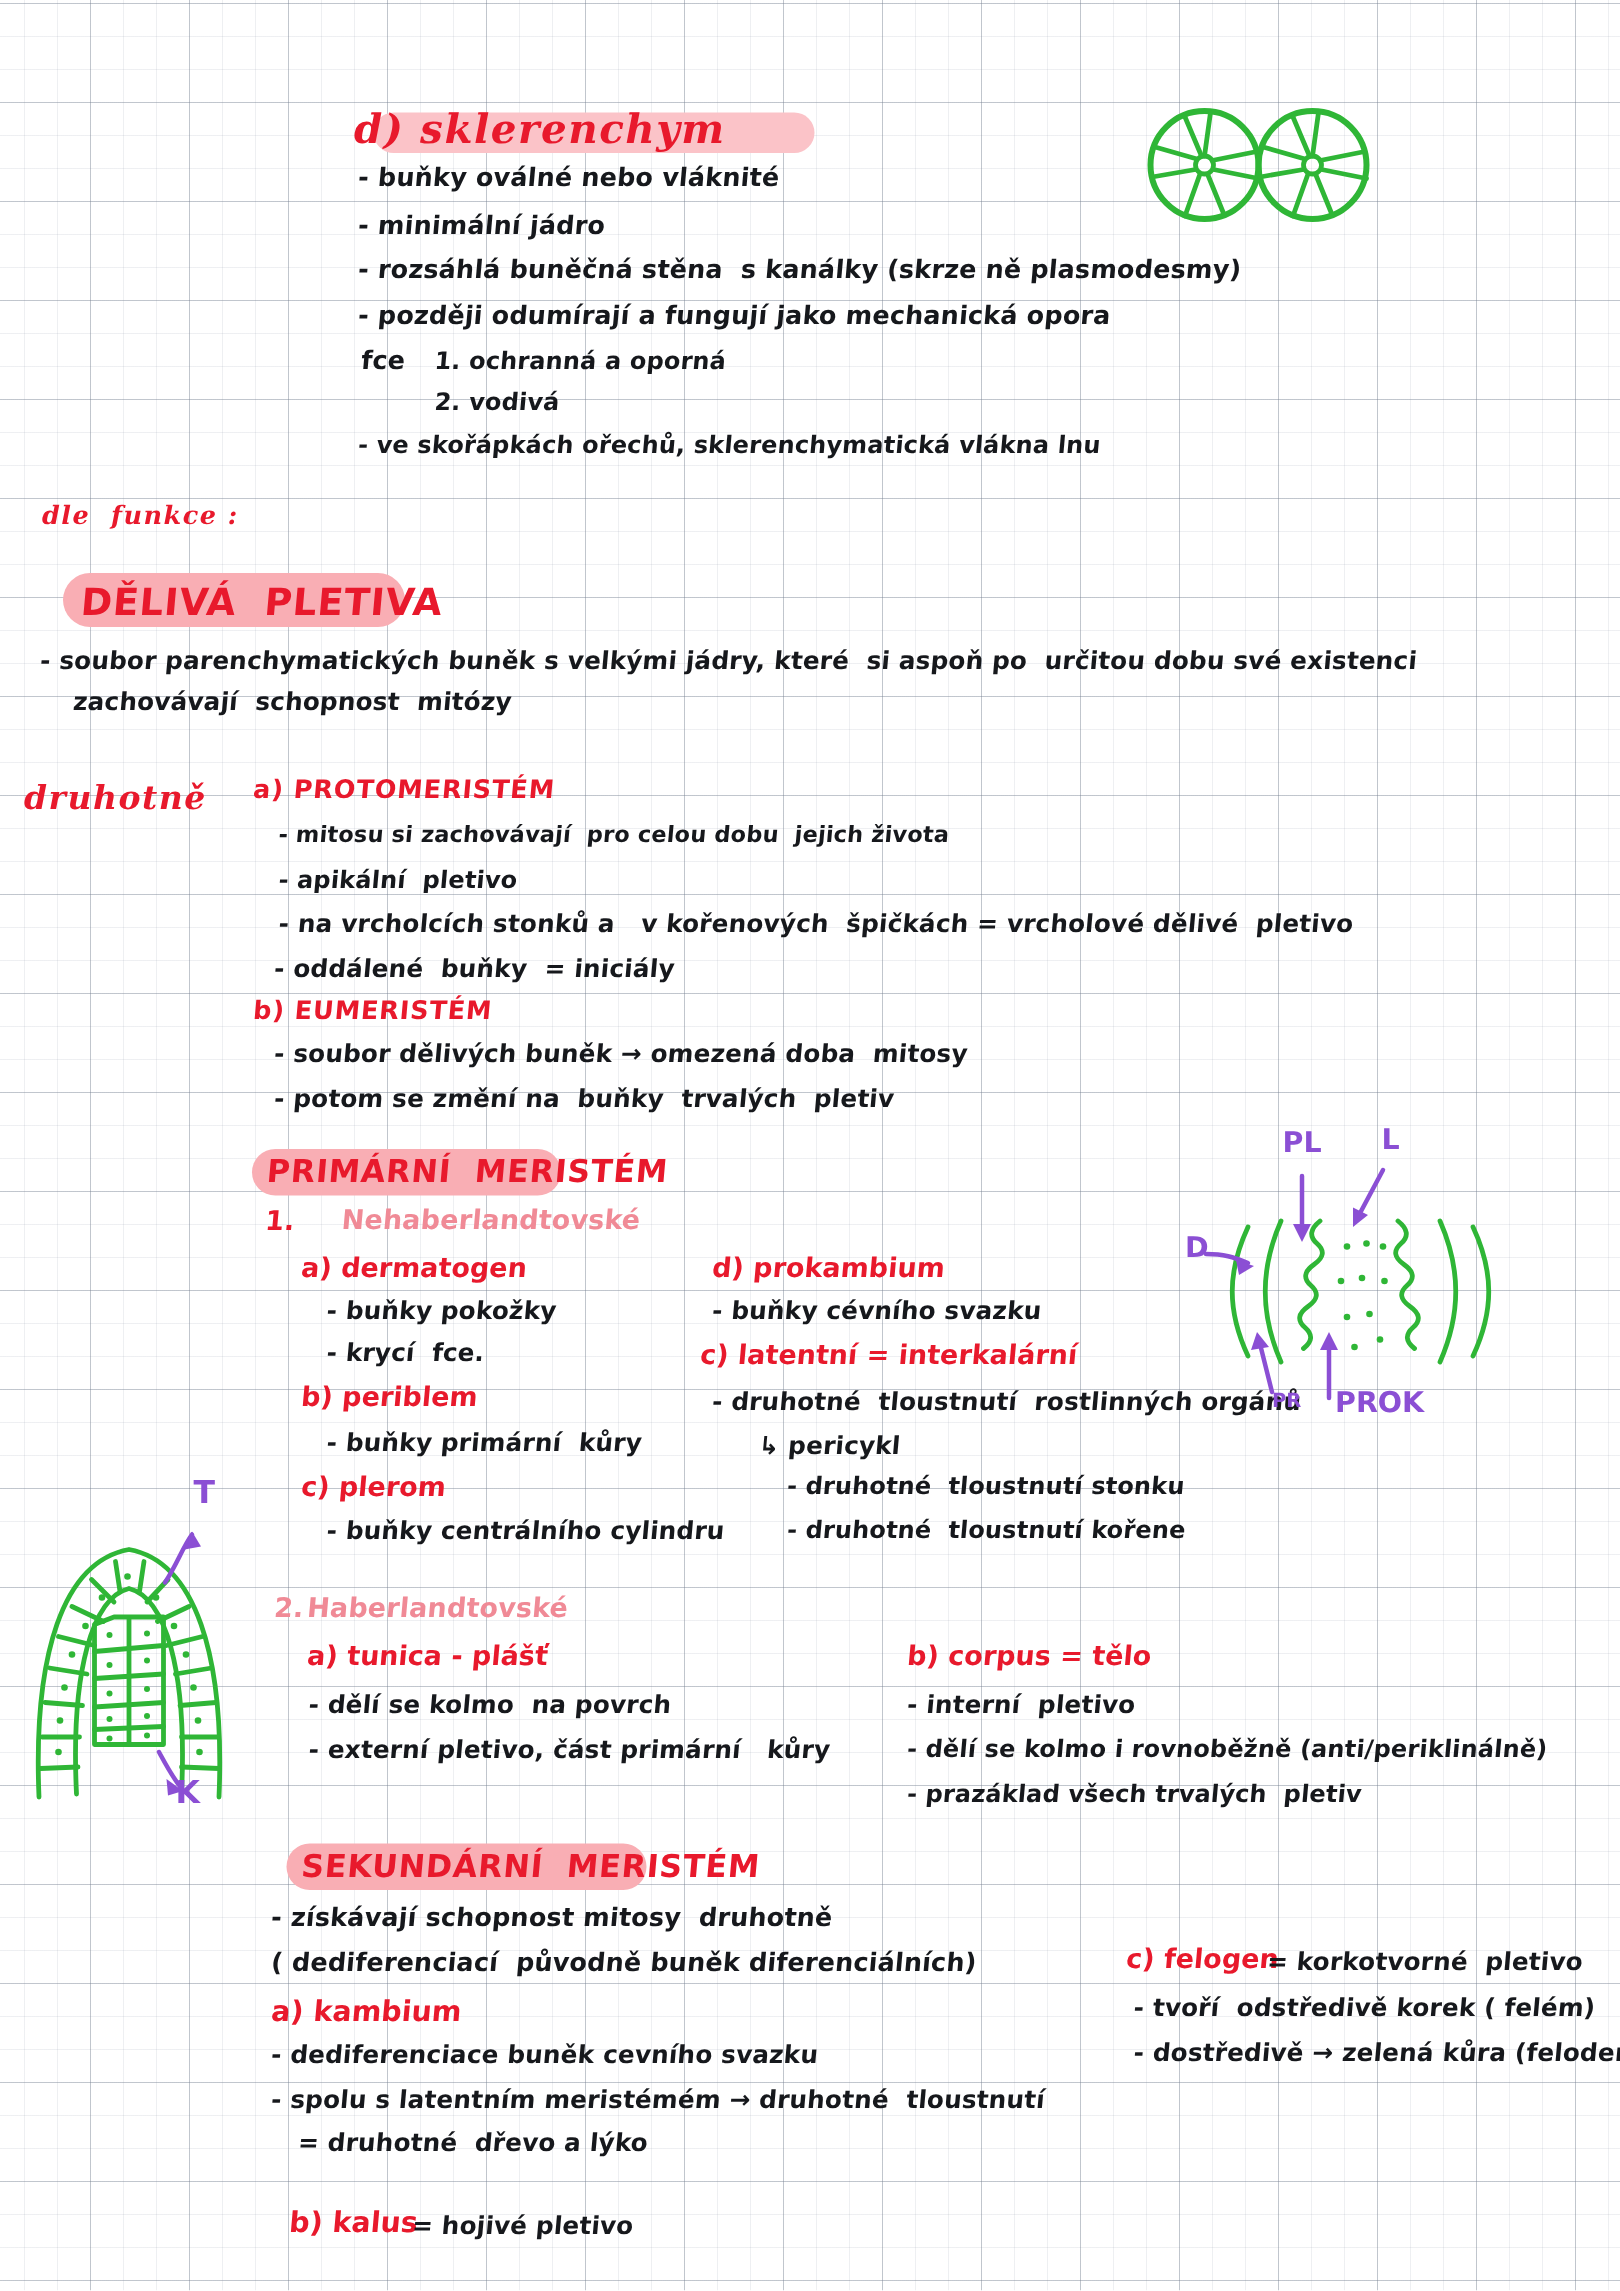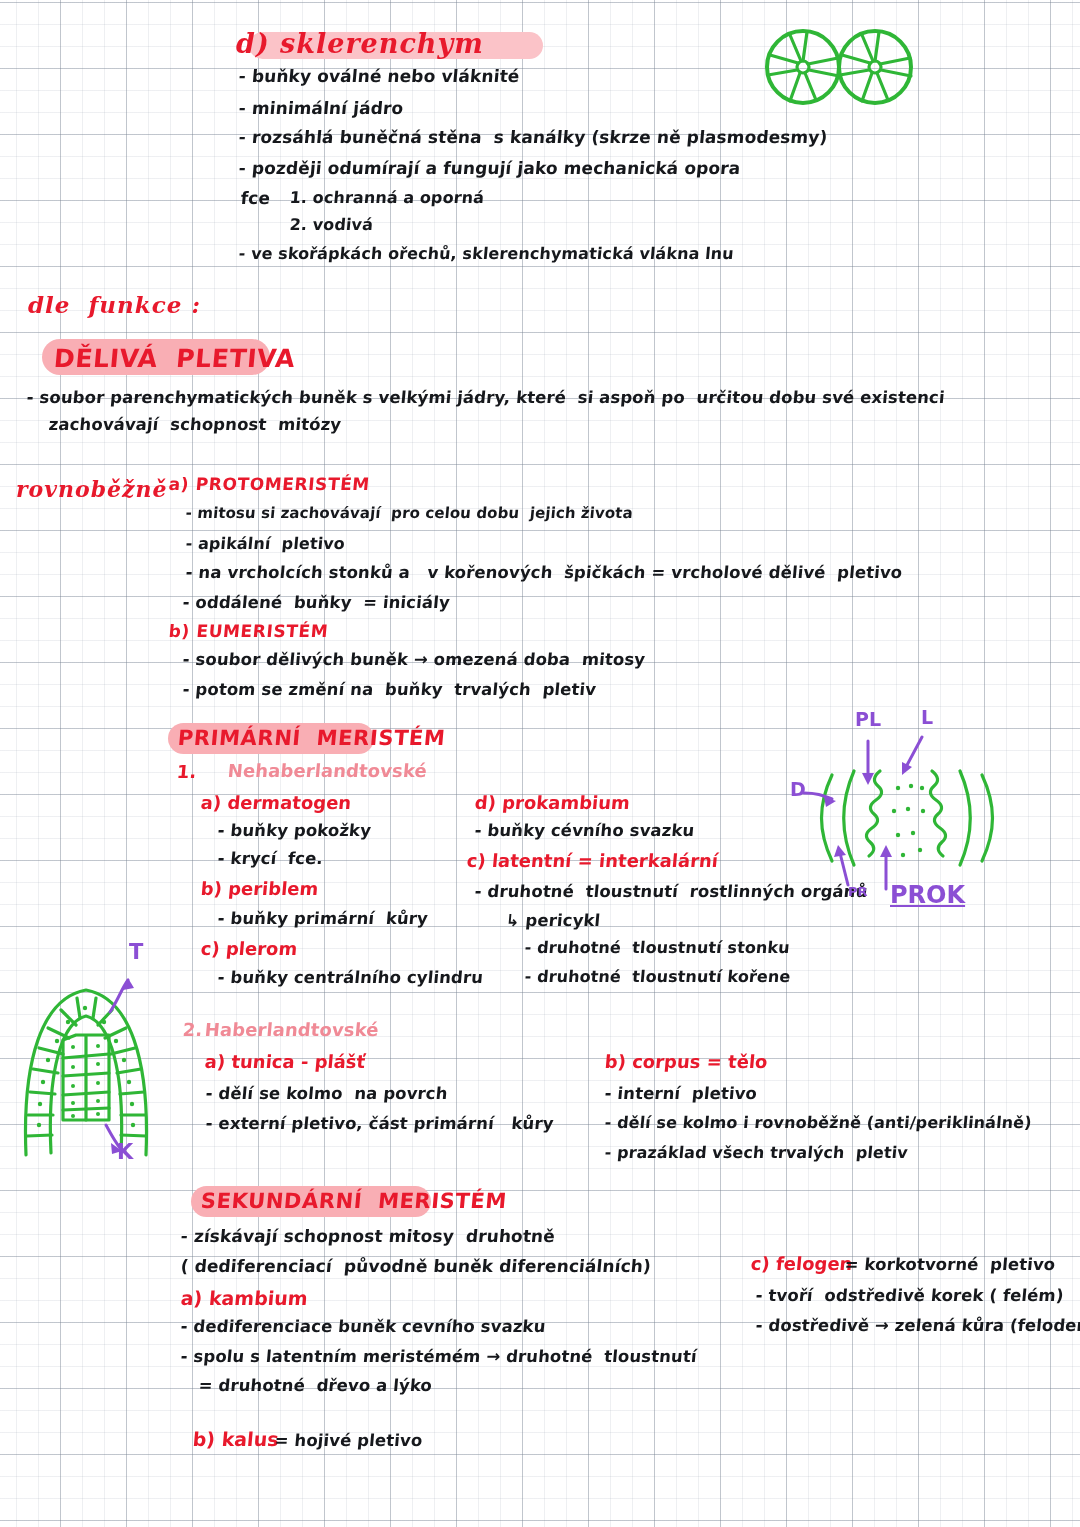--- a/index.html
+++ b/index.html
@@ -14,21 +14,21 @@
   #paper{
     position:absolute; inset:0;
     background-image:
       linear-gradient(to right, rgba(120,130,145,.38) 1px, transparent 1px),
       linear-gradient(to bottom, rgba(120,130,145,.38) 1px, transparent 1px),
       linear-gradient(to right, rgba(150,160,175,.16) 1px, transparent 1px),
       linear-gradient(to bottom, rgba(150,160,175,.16) 1px, transparent 1px);
     background-size: 66px 66px, 66px 66px, 22px 22px, 22px 22px;
     background-position: -6px 2px, -6px 2px, -6px 2px, -6px 2px;
   }
-  #ink{ position:absolute; inset:0; }
+  #ink{ position:absolute; inset:0;margin-top:43px; }
 
   .t{ position:absolute; white-space:pre; line-height:1;
       font-family:"DejaVu Sans", sans-serif; }
 
   
   .black{ color:#16181c; }
   .red  { color:#e8192c; }
   .pinkt{ color:#f08a96; }
   .purple{ color:#8b4fd4; }
 
@@ -93,29 +93,29 @@
         <path d="M120 42 L150 36"></path>
         <path d="M121 48 L151 54"></path>
       <path d="M117 51 L128 78"></path>
         <path d="M112 51 L102 79"></path>
         <path d="M109 48 L80 53"></path>
       <path d="M110 41 L82 33"></path>
         <path d="M113 39 L102 13"></path>
     </g>
   </svg>
 
-  <div class="t cursive red" style="left:28px; top:293px; font-size:23px;">dle  funkce :</div>
+  <div class="t cursive red" style="left:28px; top:293px; font-size:17px;">dle  funkce :</div>
 
   <div class="hl" style="left:42px; top:339px; width:228px; height:36px;"></div>
   <div class="t caps red abovehl slant" style="left:53px; top:346px; font-size:25px;">DĚLIVÁ  PLETIVA</div>
 
   <div class="t hand black slant" style="left:26px; top:390px; font-size:16.5px;">- soubor parenchymatických buněk s velkými jádry, které  si aspoň po  určitou dobu své existenci</div>
   <div class="t hand black slant" style="left:48px; top:417px; font-size:16.5px;">zachovávají  schopnost  mitózy</div>
 
-  <div class="t cursive red" style="left:16px; top:478px; font-size:22px;">rovnoběžně</div>
+  <div class="t cursive red" style="left:16px; top:478px; font-size:22px;">druhotně</div>
 
   <div class="t caps red slant" style="left:168px; top:476px; font-size:17px;">a) PROTOMERISTÉM</div>
   <div class="t hand black slant" style="left:185px; top:506px; font-size:15px;">- mitosu si zachovávají  pro celou dobu  jejich života</div>
   <div class="t hand black slant" style="left:185px; top:536px; font-size:16px;">- apikální  pletivo</div>
   <div class="t hand black slant" style="left:185px; top:565px; font-size:16.5px;">- na vrcholcích stonků a   v kořenových  špičkách = vrcholové dělivé  pletivo</div>
   <div class="t hand black slant" style="left:182px; top:595px; font-size:16.5px;">- oddálené  buňky  = iniciály</div>
 
   <div class="t caps red slant" style="left:168px; top:623px; font-size:17px;">b) EUMERISTÉM</div>
   <div class="t hand black slant" style="left:182px; top:652px; font-size:16.5px;">- soubor dělivých buněk → omezená doba  mitosy</div>
   <div class="t hand black slant" style="left:182px; top:682px; font-size:16.5px;">- potom se změní na  buňky  trvalých  pletiv</div>
@@ -283,15 +283,15 @@
     <path class="pstroke" d="M38 140 L30 108"></path>
     <path class="pfill" d="M28 100 L36 110 L24 112 Z"></path>
 
     <path class="pstroke" d="M76 144 L76 108"></path>
     <path class="pfill" d="M76 100 L70 112 L82 112 Z"></path>
   </svg>
   <div class="t hand-b purple" style="left:790px; top:780px; font-size:19px;">D</div>
   <div class="t hand-b purple" style="left:855px; top:710px; font-size:19px;">PL</div>
   <div class="t hand-b purple" style="left:921px; top:708px; font-size:19px;">L</div>
   <div class="t hand-b purple" style="left:848px; top:885px; font-size:13px;">PR</div>
-  <div class="t hand-b purple" style="left:890px; top:883px; font-size:24px;text-decoration:underline;">PROK</div>
+  <div class="t hand-b purple" style="left:890px; top:883px; font-size:19px;">PROK</div>
 
 </div>
 
 </body></html>

